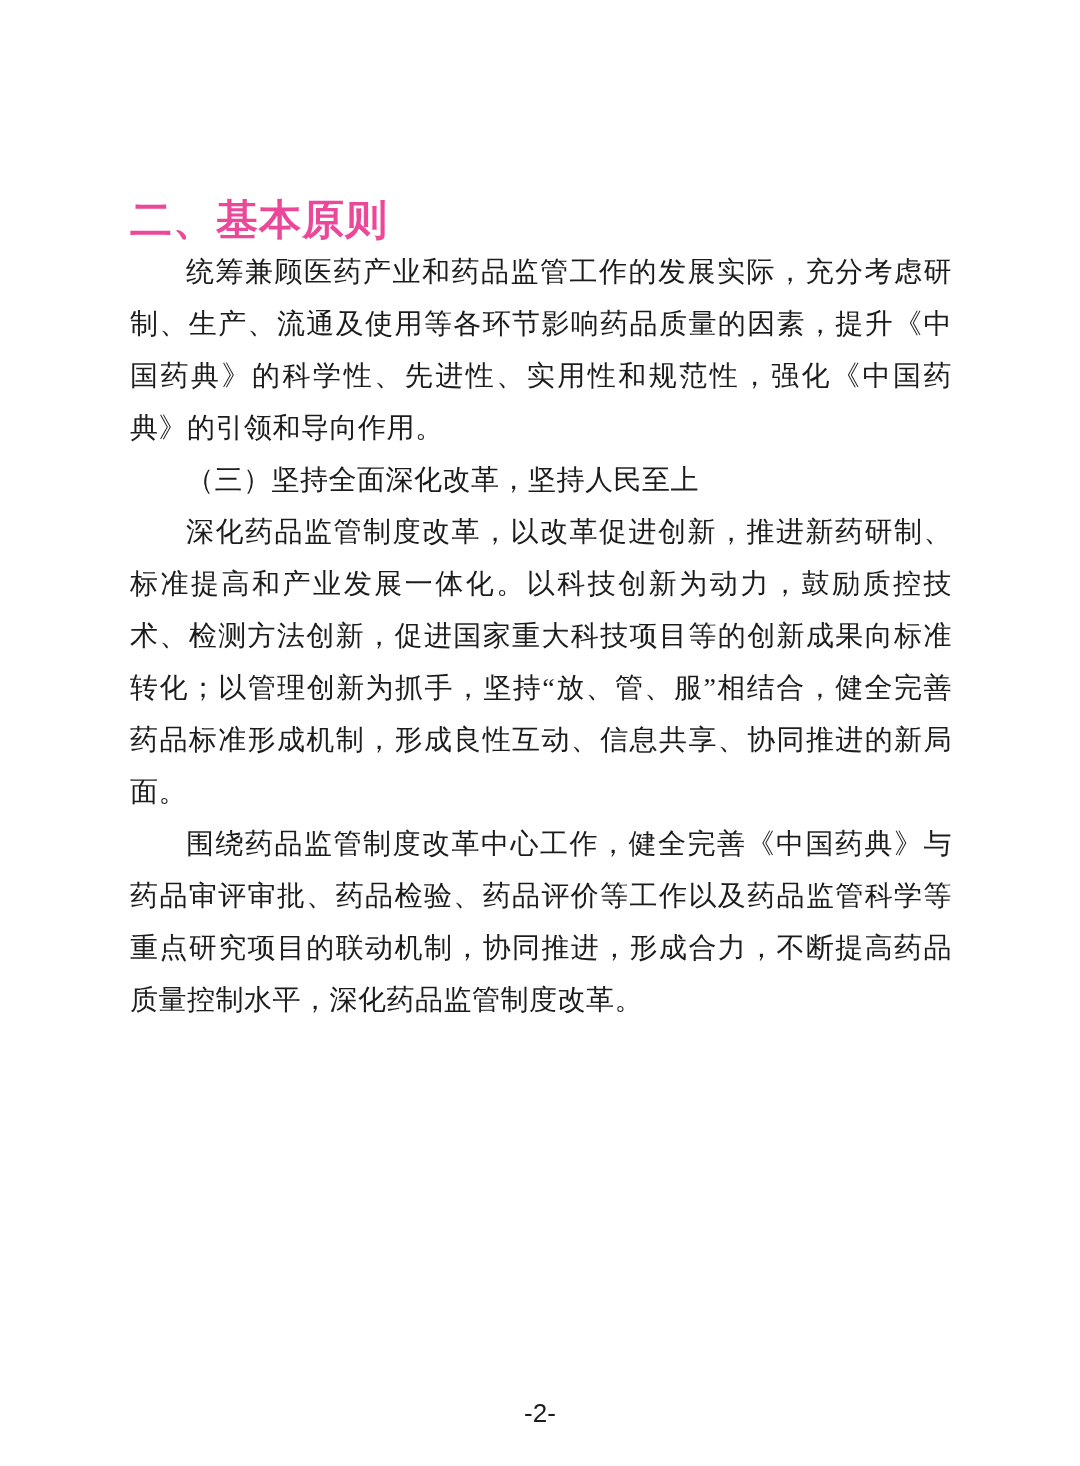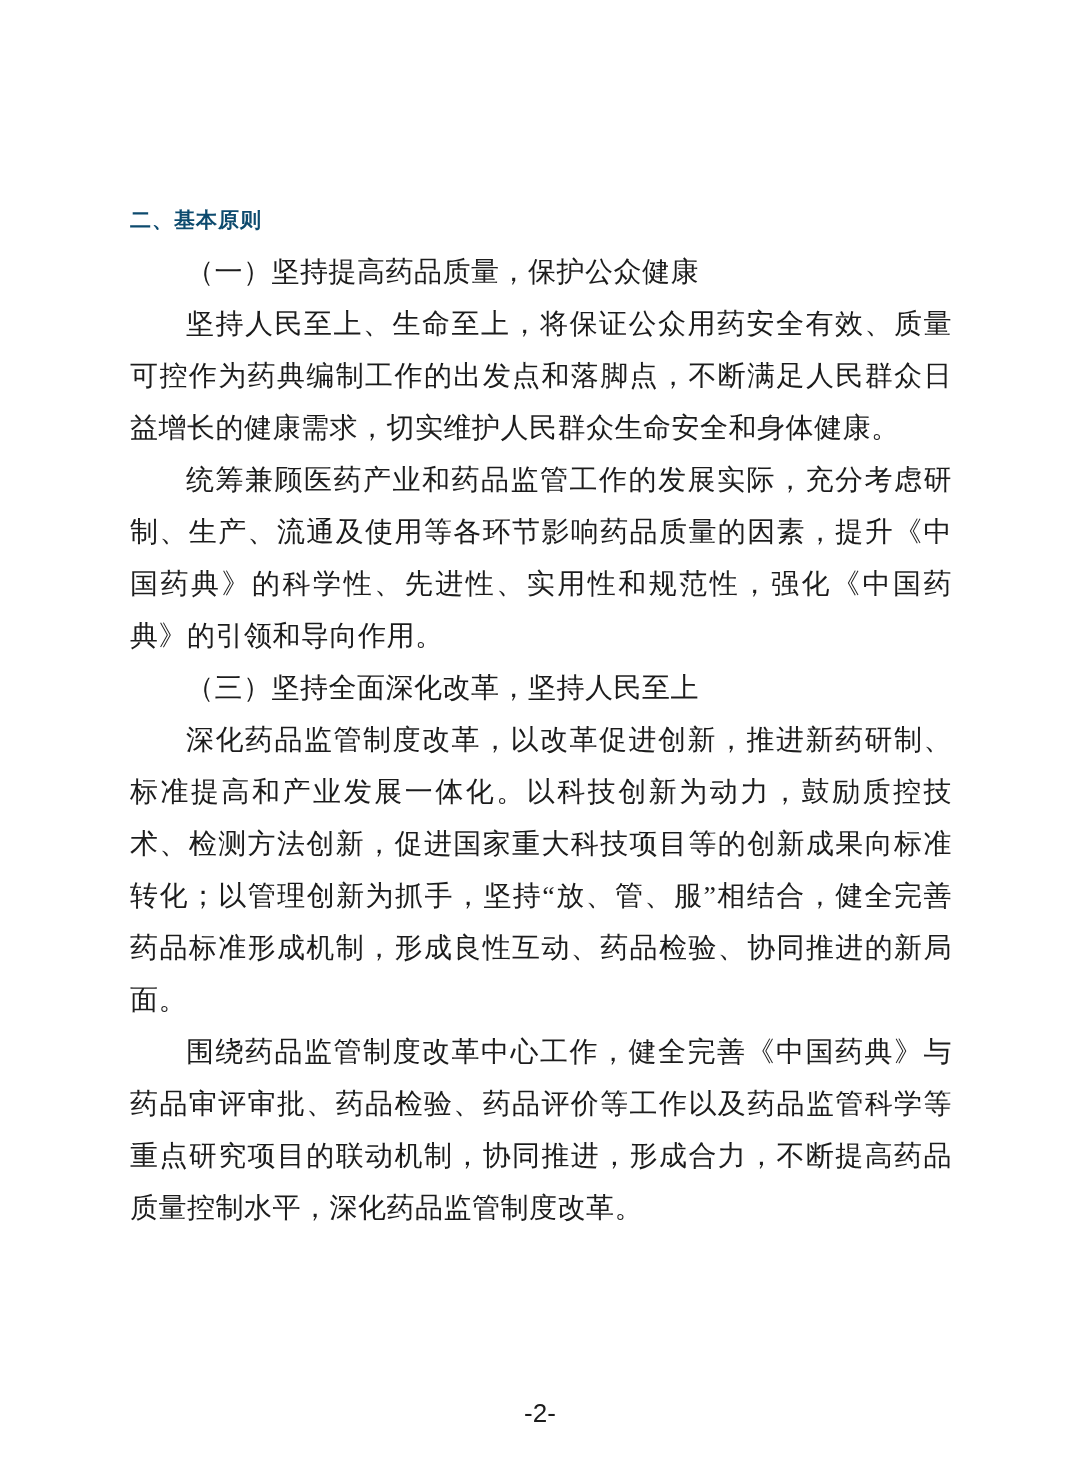--- a/index.html
+++ b/index.html
@@ -18,24 +18,24 @@
   }
   .content {
     position: absolute;
     left: 130px;
     top: 194px;
     width: 822px;
   }
   .heading {
     font-family: Liberation Serif, serif;
     font-weight: 700;
-    font-size: 21px;
+    font-size: 42px;
     line-height: 52px;
     letter-spacing: 1px;
-    color: #0c4a6e;
+    color: #ec4899;
   }
   .subheading {
     font-size: 28px;
     line-height: 52px;
     text-indent: 2em;
     letter-spacing: 0.5px;
     color: #1c1c1c;
   }
   .para {
     font-size: 28px;
@@ -59,32 +59,28 @@
   }
 </style>
 </head>
 <body>
 
 <div class="page">
   <div class="content">
 
     <h1 class="heading">二、基本原则</h1>
 
-    <div class="section">
-      <p class="subheading">（一）坚持提高药品质量，保护公众健康</p>
-      <p class="para">坚持人民至上、生命至上，将保证公众用药安全有效、质量可控作为药典编制工作的出发点和落脚点，不断满足人民群众日益增长的健康需求，切实维护人民群众生命安全和身体健康。</p>
-    </div>
 
     <div class="section">
       <p class="para">统筹兼顾医药产业和药品监管工作的发展实际，充分考虑研制、生产、流通及使用等各环节影响药品质量的因素，提升《中国药典》的科学性、先进性、实用性和规范性，强化《中国药典》的引领和导向作用。</p>
     </div>
 
     <div class="section">
       <p class="subheading">（三）坚持全面深化改革，坚持人民至上</p>
-      <p class="para">深化药品监管制度改革，以改革促进创新，推进新药研制、标准提高和产业发展一体化。以科技创新为动力，鼓励质控技术、检测方法创新，促进国家重大科技项目等的创新成果向标准转化；以管理创新为抓手，坚持“放、管、服”相结合，健全完善药品标准形成机制，形成良性互动、药品检验、协同推进的新局面。</p>
+      <p class="para">深化药品监管制度改革，以改革促进创新，推进新药研制、标准提高和产业发展一体化。以科技创新为动力，鼓励质控技术、检测方法创新，促进国家重大科技项目等的创新成果向标准转化；以管理创新为抓手，坚持“放、管、服”相结合，健全完善药品标准形成机制，形成良性互动、信息共享、协同推进的新局面。</p>
     </div>
 
     <div class="section">
       <p class="para">围绕药品监管制度改革中心工作，健全完善《中国药典》与药品审评审批、药品检验、药品评价等工作以及药品监管科学等重点研究项目的联动机制，协同推进，形成合力，不断提高药品质量控制水平，深化药品监管制度改革。</p>
     </div>
 
   </div>
 
   <div class="page-number">-2-</div>
 </div>

